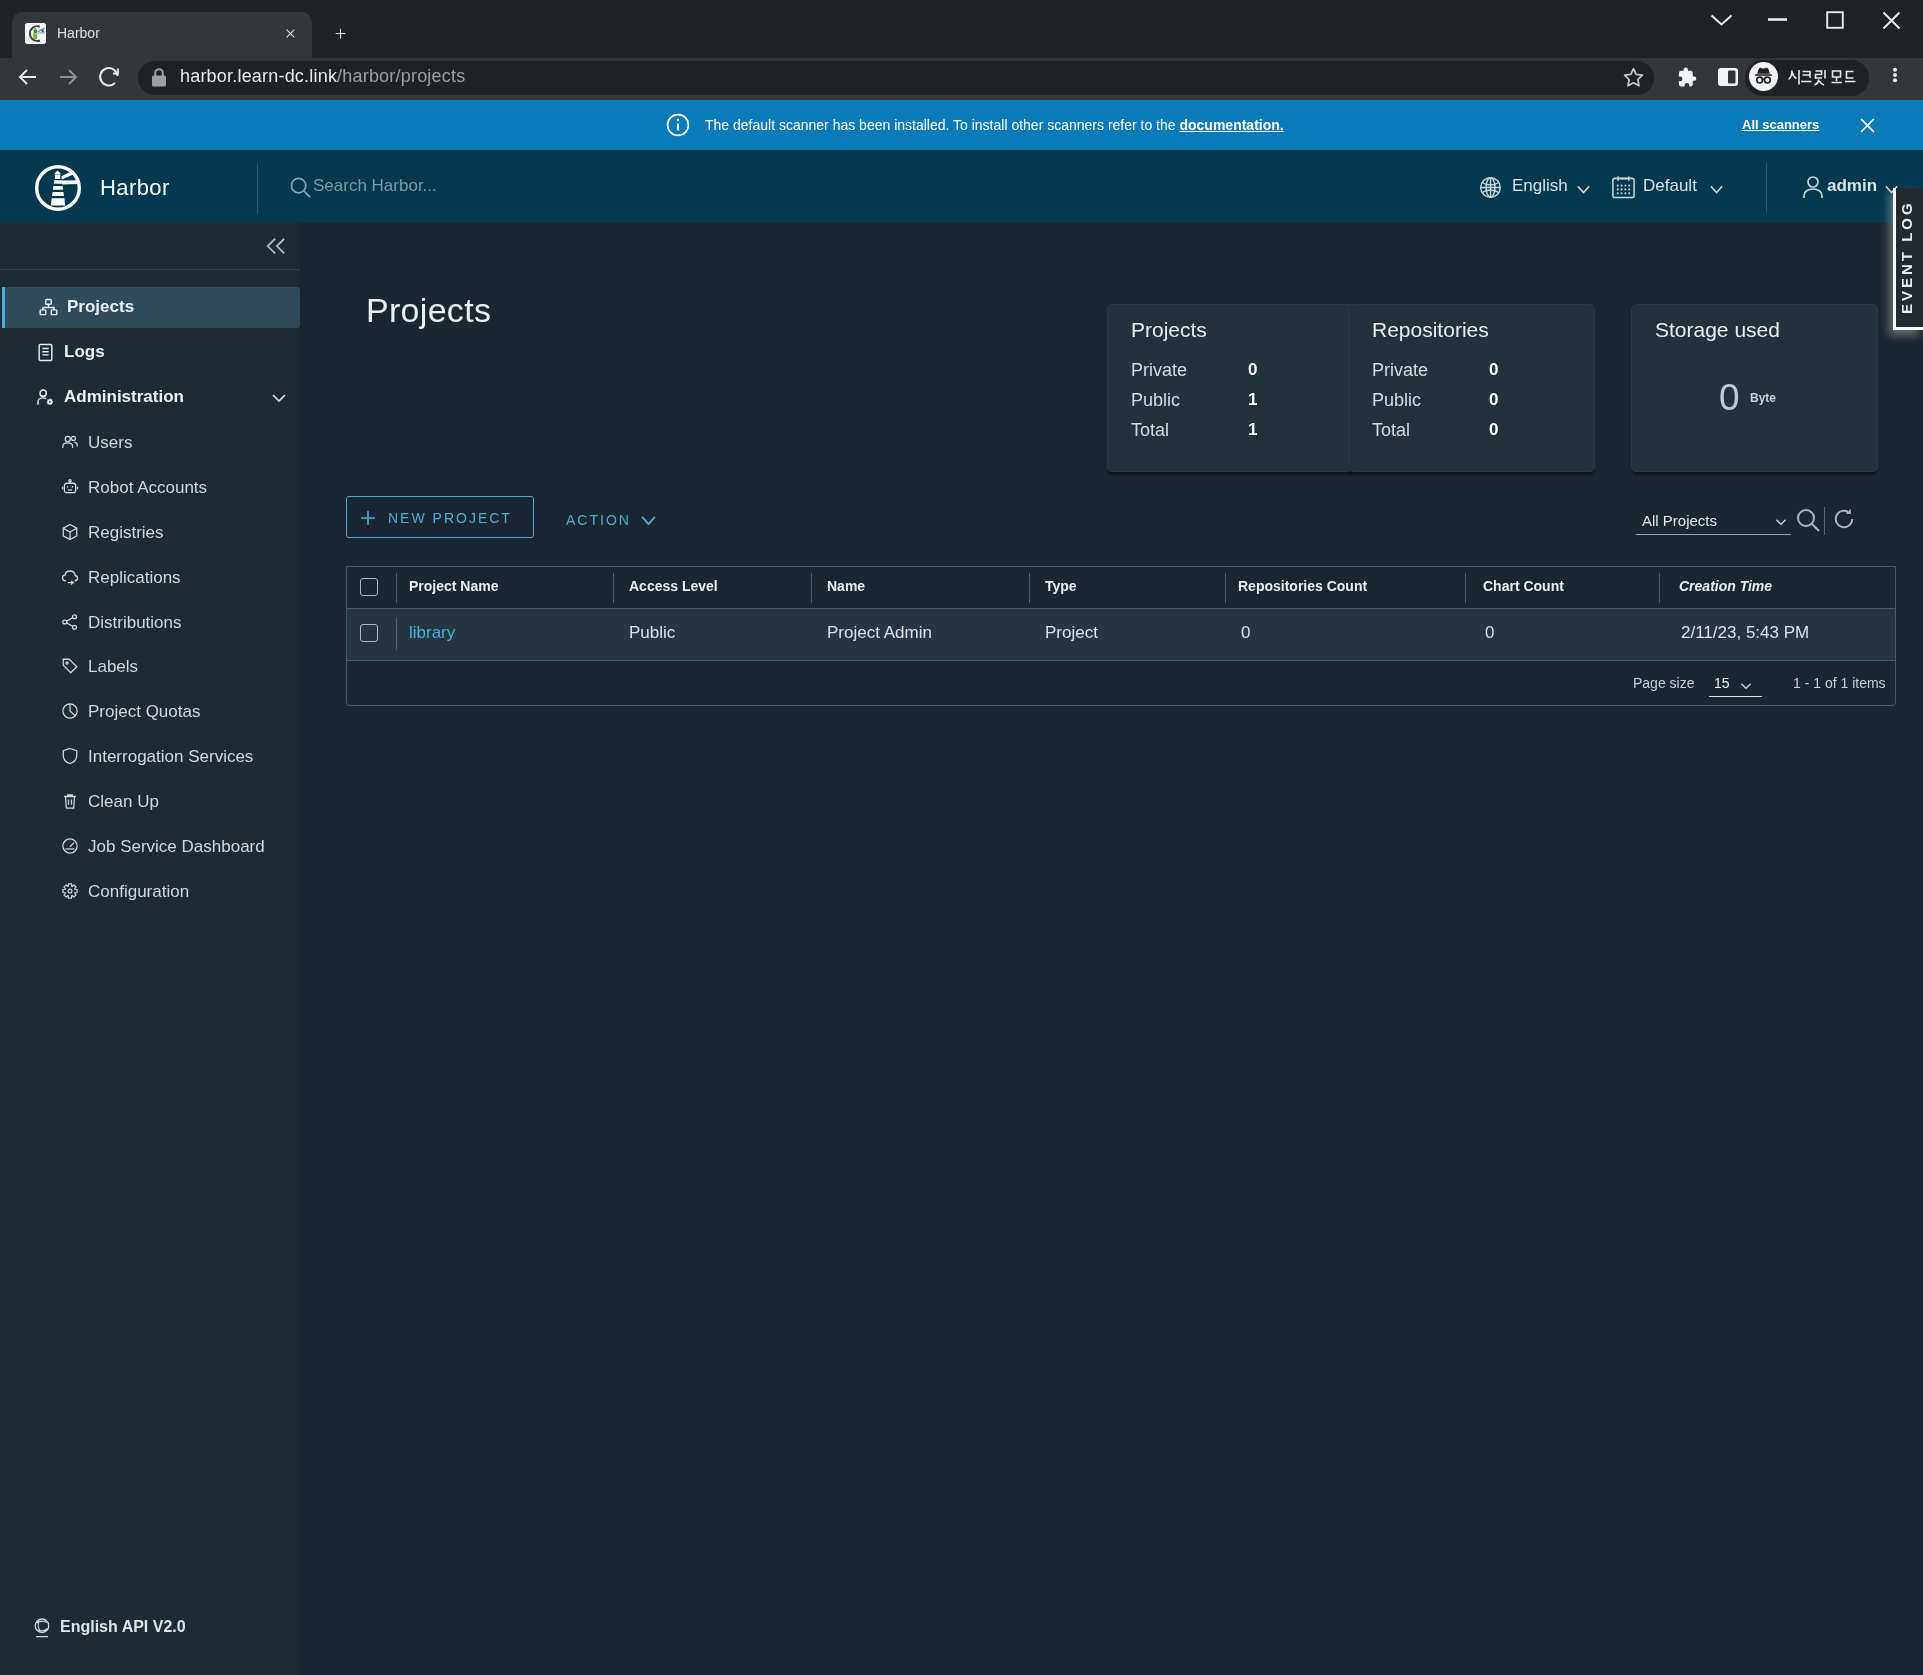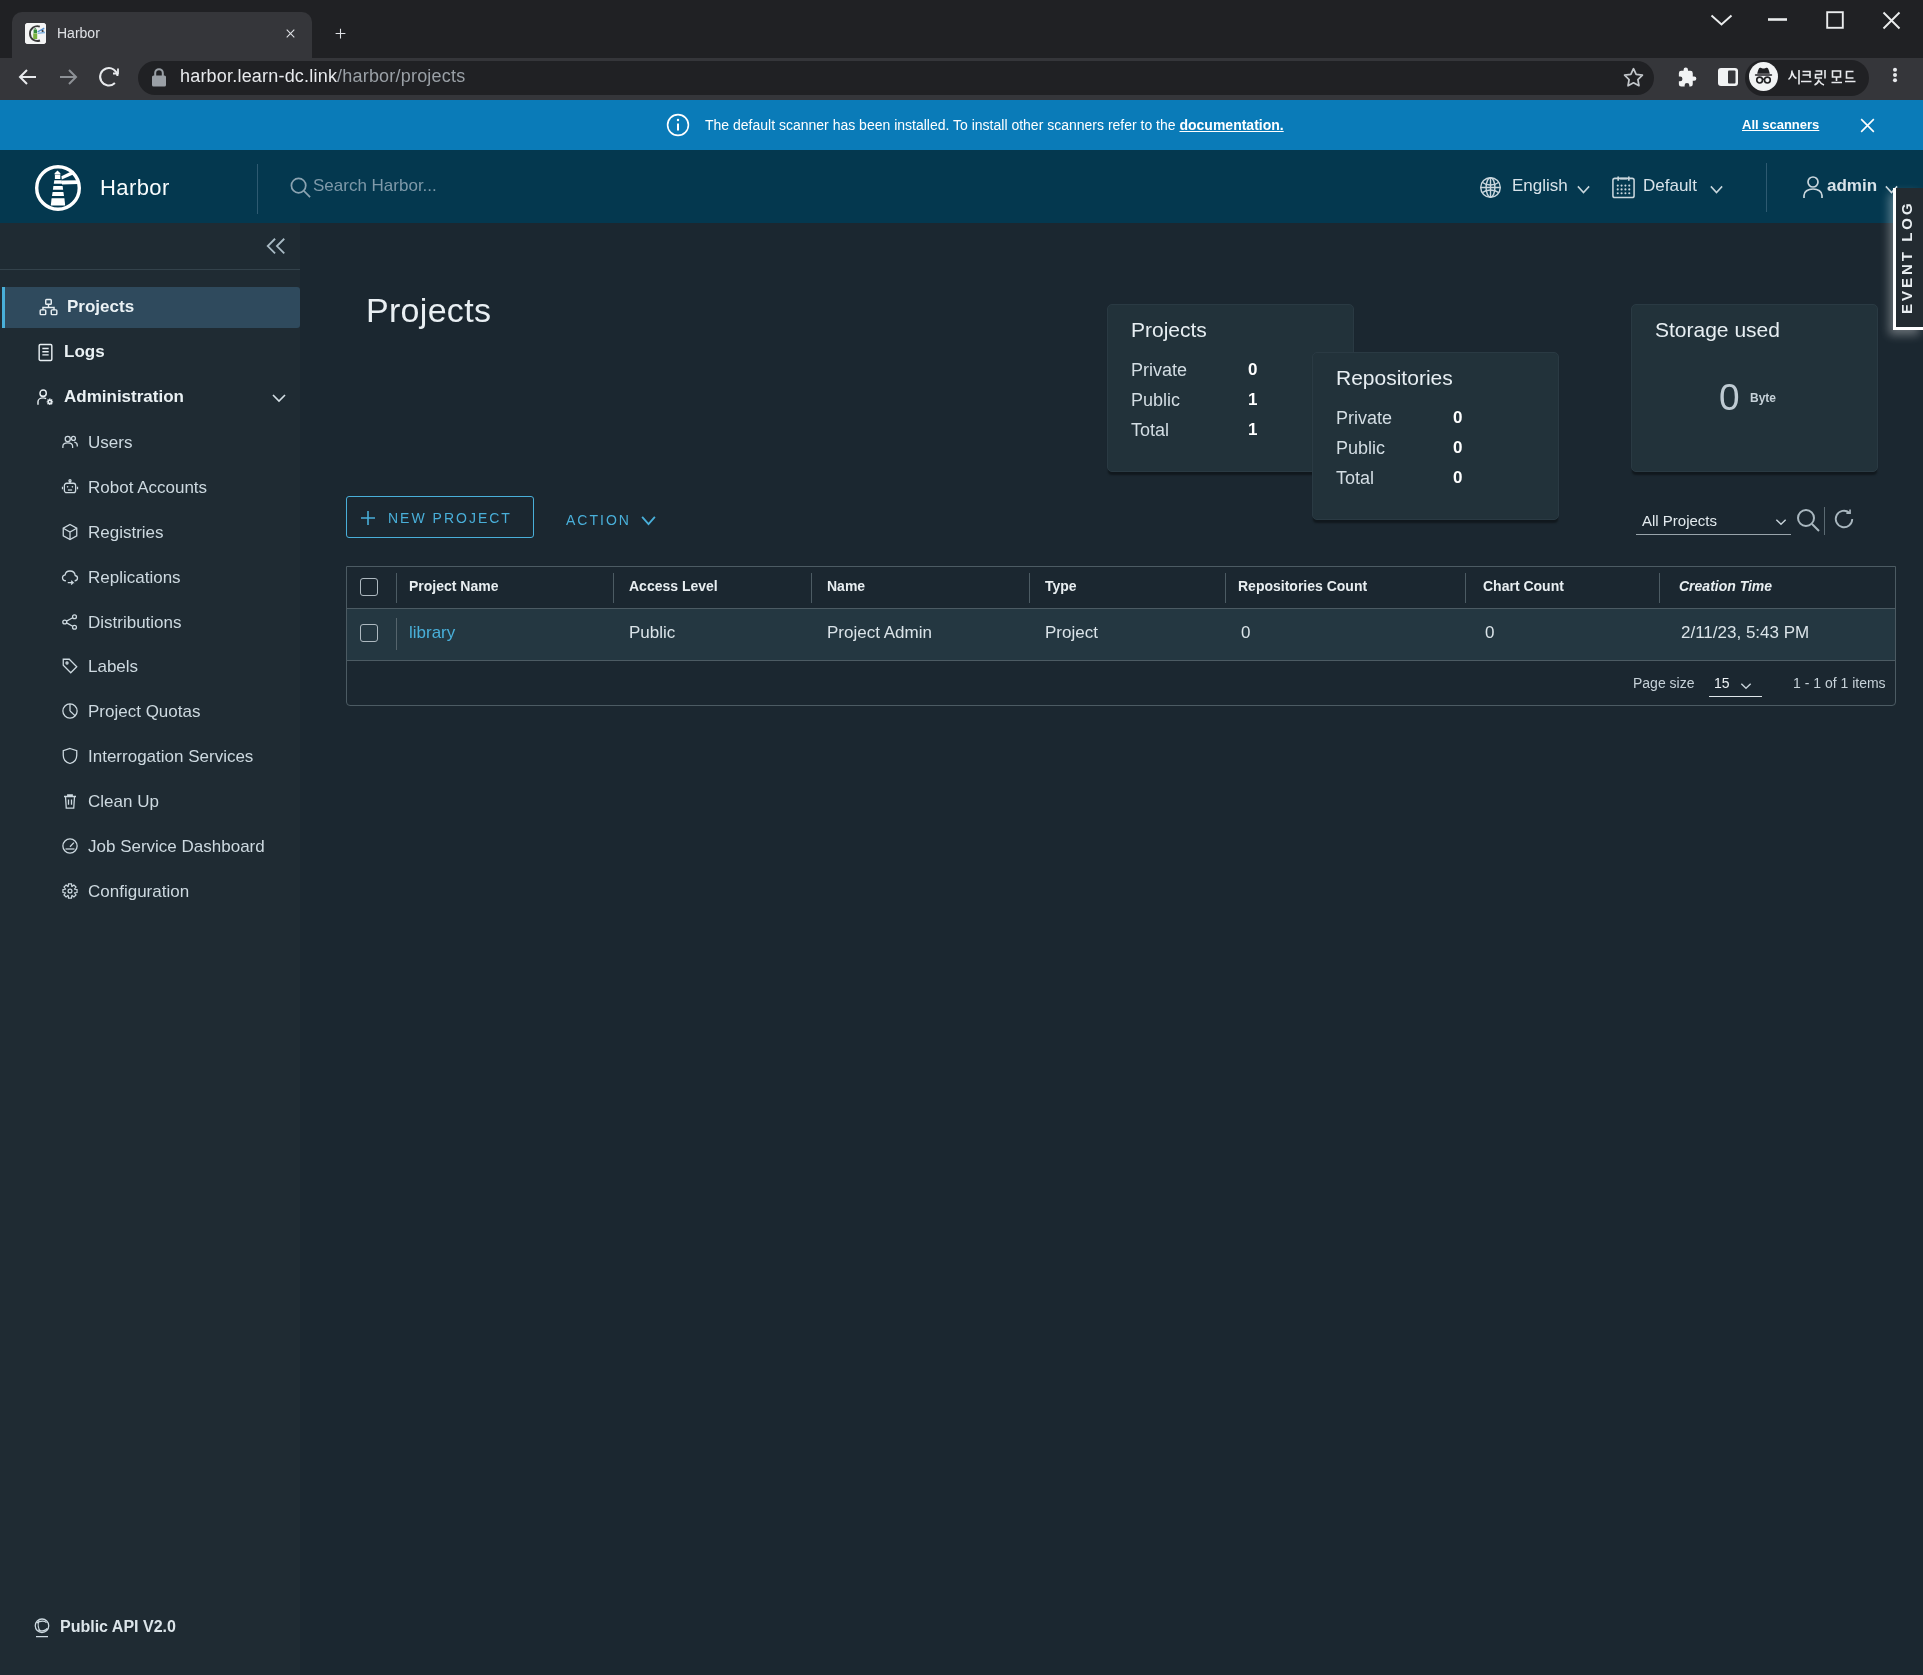--- a/index.html
+++ b/index.html
@@ -51,21 +51,21 @@
 .subicon { position:absolute; left:61px; top:12px; width:18px; height:18px; }
 .sublabel { position:absolute; left:88px; top:12px; }
 #lightrow { left:0px; top:1339px; }
 #apirow { left:0px; top:1383px; }
 
 
 #content { left:300px; top:223px; width:1623px; height:1452px; background:#1b2730; }
 #h1 { left:66px; top:68px; font-size:34px; font-weight:normal; color:#e9eff3; letter-spacing:0.3px; }
 .card { position:absolute; top:81px; width:247px; height:168px; background:#22323a; border:1px solid #2a3a43; border-radius:5px; box-shadow:0 4px 2px -1px rgba(0,0,0,0.4); }
 #card1 { left:807px; }
-#card2 { left:1012px;margin-top:48px; }
+#card2 { left:1048px; }
 #card3 { left:1331px; }
 .cardtitle { position:absolute; left:23px; top:13px; font-size:21px; color:#e7eef2; }
 .cardrow { position:absolute; left:23px; font-size:18px; color:#d3dde3; }
 .cardval { position:absolute; font-size:17px; font-weight:bold; color:#fff; }
 
 #btnnew { left:46px; top:273px; width:188px; height:42px; border:1px solid #49afd9; border-radius:3px; color:#49afd9; font-size:14px; font-weight:500; letter-spacing:2px; }
 #btnaction { left:266px; top:276px; height:42px; line-height:42px; color:#49afd9; font-size:14px; font-weight:500; letter-spacing:2px; }
 #allprojects { left:1336px; top:284px; width:155px; height:28px; border-bottom:1px solid #99a4ab; font-size:15px; color:#e3eaee; }
 
 
@@ -358,21 +358,21 @@
         </svg>
         <span class="sublabel">Configuration</span>
       </div>
 
     <div class="subitem" id="apirow">
         <svg class="abs" style="left:33px; top:11px; width:18px; height:22px;" viewBox="0 0 24 28" fill="none" stroke="#cdd9e0" stroke-width="1.7">
           <circle cx="12" cy="11" r="9"></circle>
           <path d="M5 7 c5-3 11-3 13 0 M7 16.5 c5 2.5 10 1 12-2 M8 4 c-2 5-1 11 2 14"></path>
           <path d="M4 25.5 h16"></path>
         </svg>
-        <span style="position:absolute; left:60px; top:12px; font-size:16px; font-weight:bold; color:#dce5ea;">Public API V2.0</span>
+        <span style="position:absolute; left:60px; top:12px; font-size:16px; font-weight:bold; color:#dce5ea;">English API V2.0</span>
       </div>
   </div>
 
   <div id="content" class="abs">
     <div id="h1" class="abs">Projects</div>
     <div id="card1" class="card">
       <div class="cardtitle">Projects</div>
       <div class="cardrow" style="top:55px">Private</div>
         <div class="cardval" style="left:140px; top:55px">0</div>
       <div class="cardrow" style="top:85px">Public</div>

